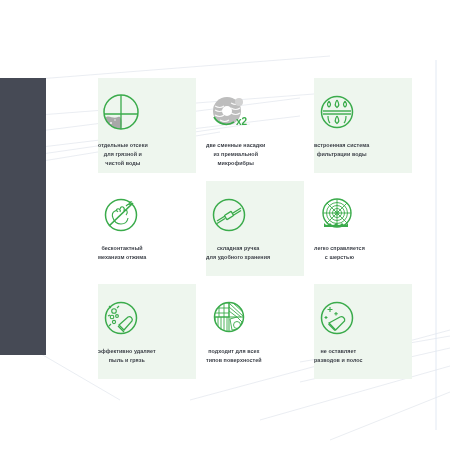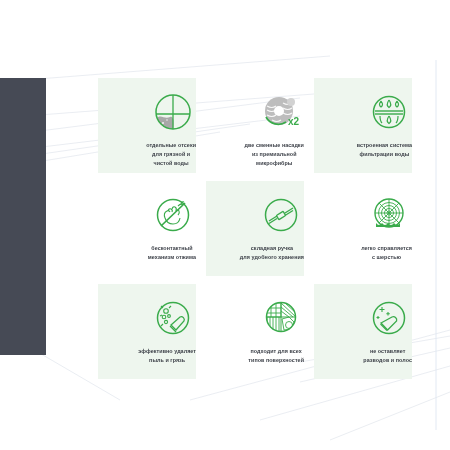--- a/index.html
+++ b/index.html
@@ -53,21 +53,21 @@
     display: grid;
     grid-template-columns: repeat(3, 98px);
     grid-template-rows: 95px 95px 95px;
     column-gap: 10px;
     row-gap: 8px;
   }
 
   .feature-card {
     display: flex;
     flex-direction: column;
-    align-items: flex-end;
+    align-items: flex-start;
     justify-content: flex-start;
     padding-top: 11px;
     box-sizing: border-box;
     background: transparent;
   }
   .feature-card.tinted {
     background: #eef6ee;
   }
 
   .icon-wrap {

